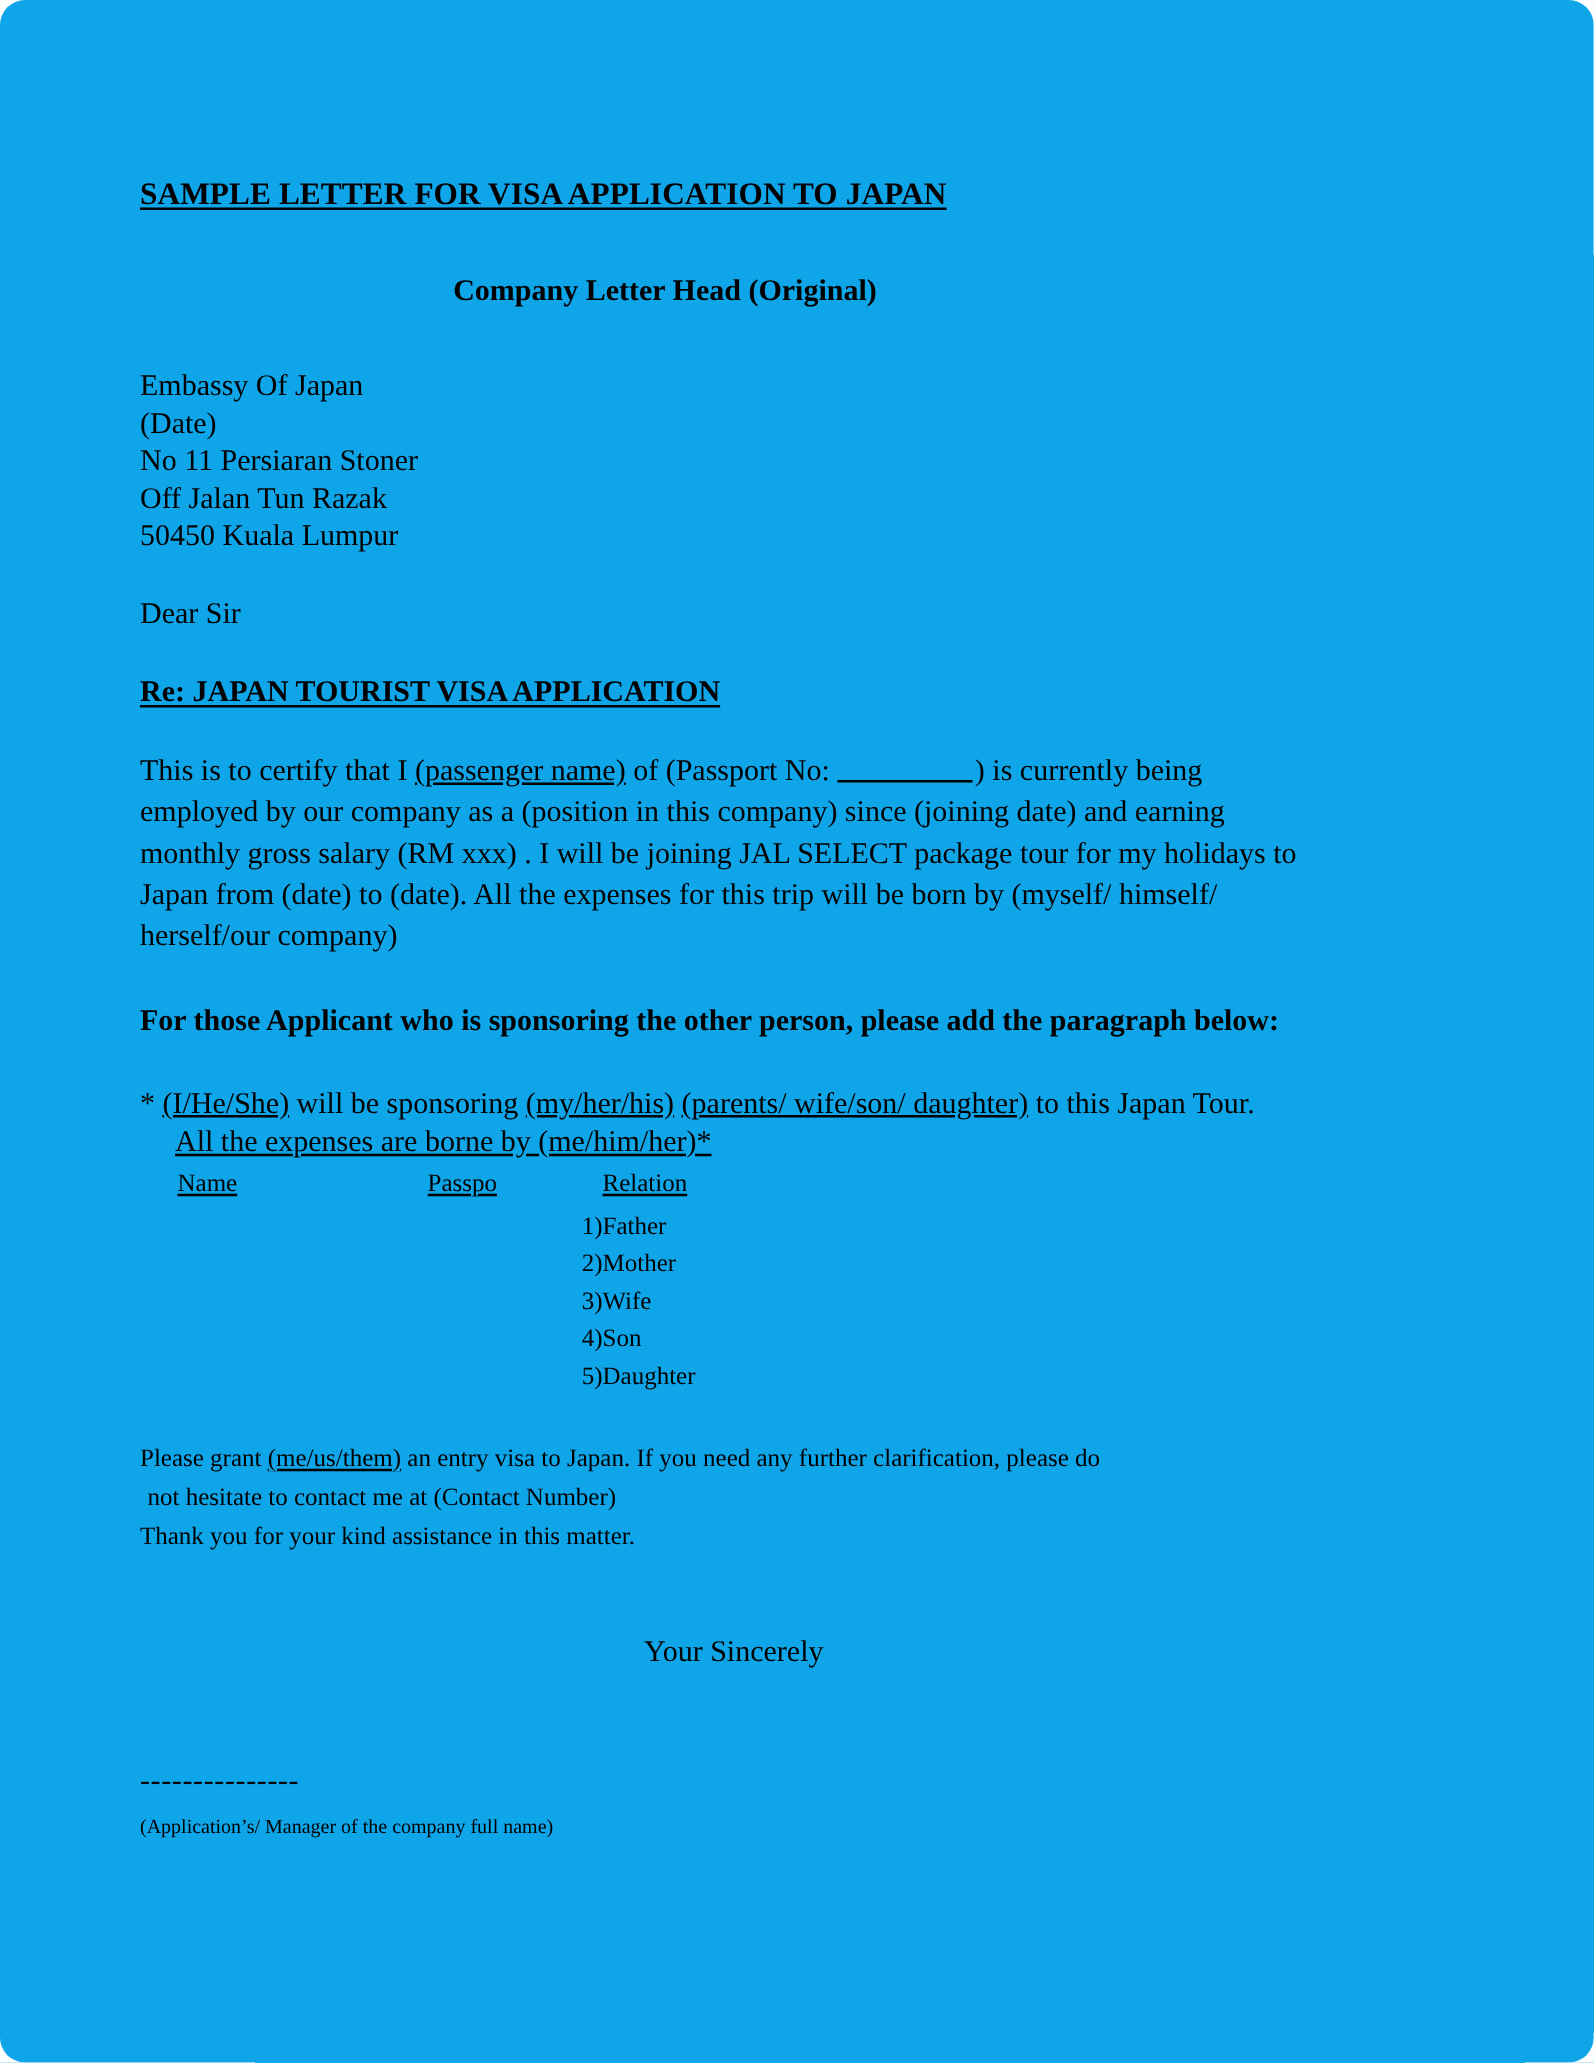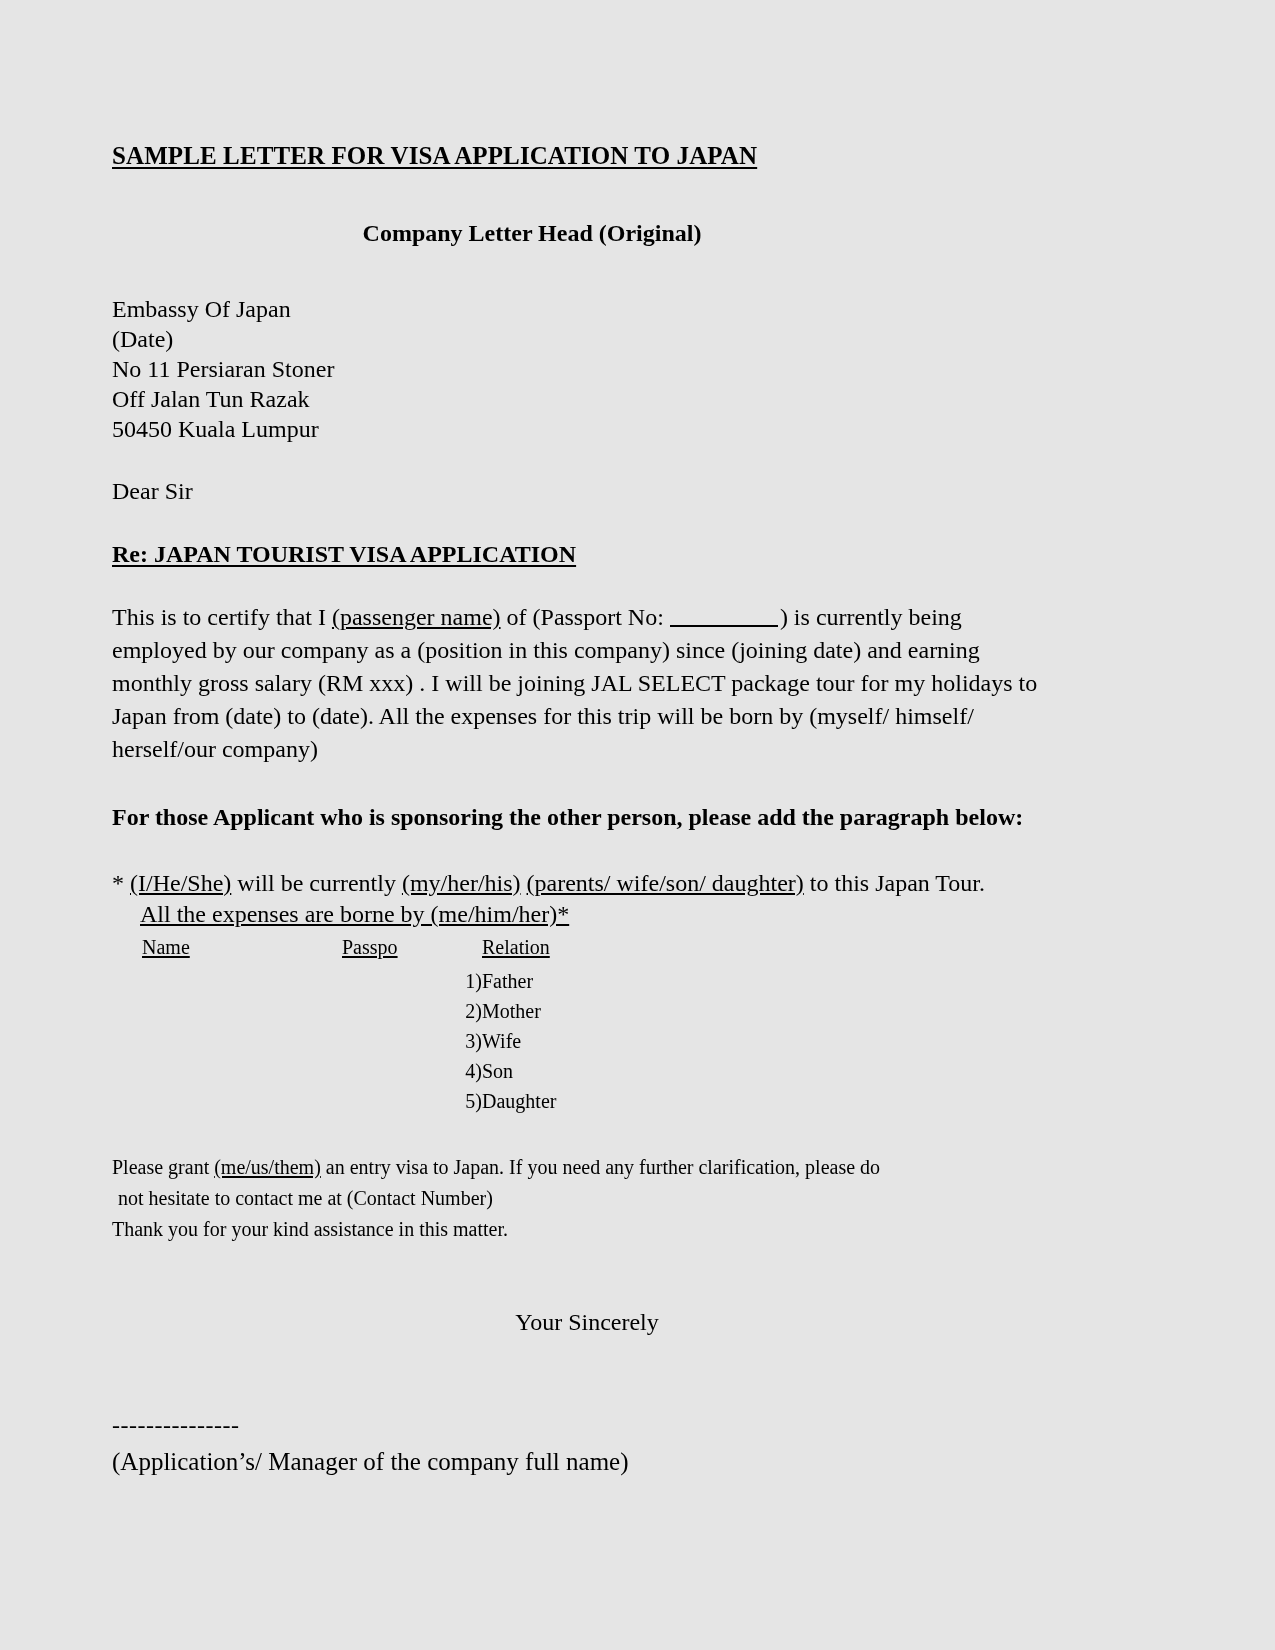--- a/index.html
+++ b/index.html
@@ -4,25 +4,26 @@
 <style>
   html, body {
     margin: 0;
     padding: 0;
     background: #ffffff;
   }
   .page {
     position: relative;
     width: 1275px;
     height: 1650px;
-    background: #e5e5e5;
+    background: #0ea5e9;
     font-family: "Liberation Serif", "DejaVu Serif", serif;
     color: #000000;
     box-sizing: border-box;
     overflow: hidden;
+    border-radius: 20px;
   }
   .content {
     position: absolute;
     left: 112px;
     top: 140px;
     width: 950px;
   }
   .doc-title {
     font-size: 25px;
     font-weight: bold;
@@ -150,21 +151,21 @@
   }
   .sig-dashes {
     margin-top: 78px;
     font-size: 24px;
     letter-spacing: 0.5px;
     line-height: 20px;
     white-space: pre;
   }
   .sig-name {
     margin-top: 12px;
-    font-size: 25px;
+    font-size: 16px;
     line-height: 30px;
   }
 </style>
 </head>
 <body>
 
 <div class="page">
   <div class="content">
 
     <div class="doc-title">SAMPLE LETTER FOR VISA APPLICATION TO JAPAN</div>
@@ -186,21 +187,21 @@
     <div class="body-para">
       <span>This is to certify that I </span><span class="u">(passenger name)</span><span> of (Passport No:</span><span class="blank-fill"></span><span>) is currently being employed</span>
       <span>by our company as a (position in this company) since (joining date) and earning monthly gross</span>
       <span>salary (RM xxx) . I will be joining JAL SELECT package tour for my holidays to Japan from (date)</span>
       <span>to (date). All the expenses for this trip will be born by (myself/ himself/ herself/our company)</span>
     </div>
 
     <div class="bold-note">For those Applicant who is sponsoring the other person, please add the paragraph below:</div>
 
     <div class="sponsor-para">
-      <span>* </span><span class="u">(I/He/She)</span><span> will be currently </span><span class="u">(my/her/his)</span><span> </span><span class="u">(parents/ wife/son/ daughter)</span><span> to this Japan Tour.</span><br>
+      <span>* </span><span class="u">(I/He/She)</span><span> will be sponsoring </span><span class="u">(my/her/his)</span><span> </span><span class="u">(parents/ wife/son/ daughter)</span><span> to this Japan Tour.</span><br>
       <span class="sponsor-line2">All the expenses are borne by (me/him/her)*</span>
     </div>
 
     <table class="rel-table">
       <thead>
         <tr>
           <th class="col-name"><span>Name</span></th>
           <th class="col-passport"><span class="cell-clip">Passpo</span></th>
           <th class="col-relation"><span>Relation</span></th>
         </tr>

